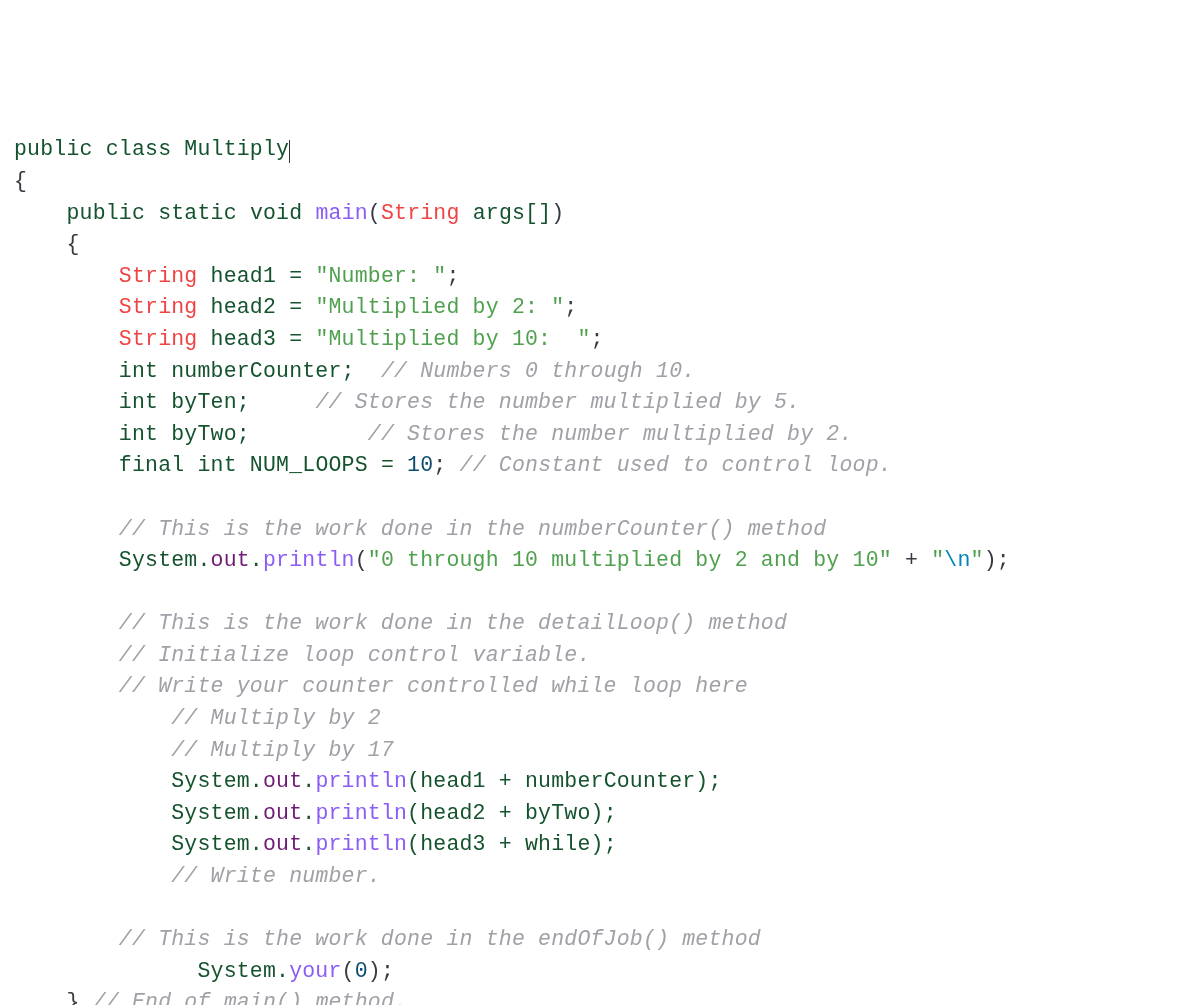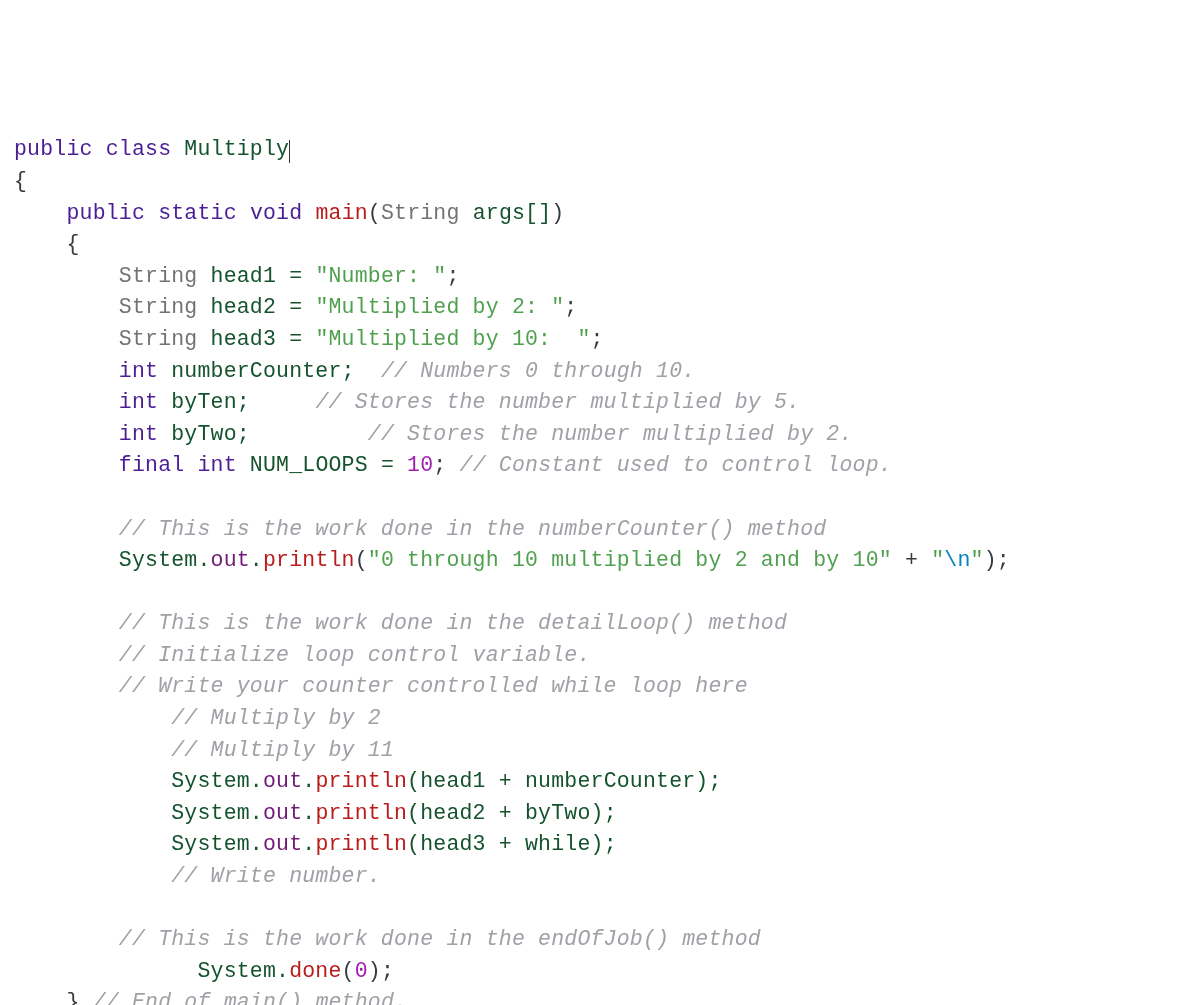--- a/index.html
+++ b/index.html
@@ -6,26 +6,26 @@
     margin: 0;
     padding: 8px 0 8px 14px;
     background: #ffffff;
     font-family: "Consolas", "Menlo", "Courier New", monospace;
     font-size: 21.5px;
     line-height: 1.47;
     color: #393A42;
     white-space: pre;
     letter-spacing: 0.2px;
   }
-  .kw   { color: #4c1d95; }  
-  .type { color: #737373; }  
-  .fn   { color: #b91c1c; }  
+  .kw   { color: #14532d; }  
+  .type { color: #ef4444; }  
+  .fn   { color: #8b5cf6; }  
   .str  { color: #50a14f; }  
   .esc  { color: #0184bc; }  
-  .num  { color: #a21caf; }  
+  .num  { color: #0c4a6e; }  
   .cmt  { color: #a0a1a7; font-style: italic; }  
   .ident{ color: #14532d; }  
   .op   { color: #383a42; }  
   .field{ color: #701a75; }
   .cursor {
     display:inline-block;
     width:1px; height:1.1em;
     background:#333;
     vertical-align: text-bottom;
     margin-bottom:-2px;
@@ -48,25 +48,25 @@
 <span>        </span><span class="kw">int</span><span class="ident"> byTwo;         </span><span class="cmt">// Stores the number multiplied by 2.</span>
 <span>        </span><span class="kw">final</span> <span class="kw">int</span><span class="ident"> NUM_LOOPS = </span><span class="num">10</span><span class="op">; </span><span class="cmt">// Constant used to control loop.</span>
 <span></span>
 <span>        </span><span class="cmt">// This is the work done in the numberCounter() method</span>
 <span>        </span><span class="ident">System.</span><span class="field">out</span><span class="ident">.</span><span class="fn">println</span><span class="op">(</span><span class="str">"0 through 10 multiplied by 2 and by 10"</span><span class="op"> + </span><span class="str">"</span><span class="esc">\n</span><span class="str">"</span><span class="op">);</span>
 <span></span>
 <span>        </span><span class="cmt">// This is the work done in the detailLoop() method</span>
 <span>        </span><span class="cmt">// Initialize loop control variable.</span>
 <span>        </span><span class="cmt">// Write your counter controlled while loop here</span>
 <span>            </span><span class="cmt">// Multiply by 2</span>
-<span>            </span><span class="cmt">// Multiply by 11</span>
+<span>            </span><span class="cmt">// Multiply by 17</span>
 <span>            </span><span class="ident">System.</span><span class="field">out</span><span class="ident">.</span><span class="fn">println</span><span class="ident">(head1 + numberCounter);</span>
 <span>            </span><span class="ident">System.</span><span class="field">out</span><span class="ident">.</span><span class="fn">println</span><span class="ident">(head2 + byTwo);</span>
 <span>            </span><span class="ident">System.</span><span class="field">out</span><span class="ident">.</span><span class="fn">println</span><span class="ident">(head3 + while);</span>
 <span>            </span><span class="cmt">// Write number.</span>
 <span></span>
 <span>        </span><span class="cmt">// This is the work done in the endOfJob() method</span>
-<span>              </span><span class="ident">System.</span><span class="fn">done</span><span class="op">(</span><span class="num">0</span><span class="op">);</span>
+<span>              </span><span class="ident">System.</span><span class="fn">your</span><span class="op">(</span><span class="num">0</span><span class="op">);</span>
 <span>    </span><span class="op">} </span><span class="cmt">// End of main() method.</span>
 </div>
 
 
 
 
 </body></html>

